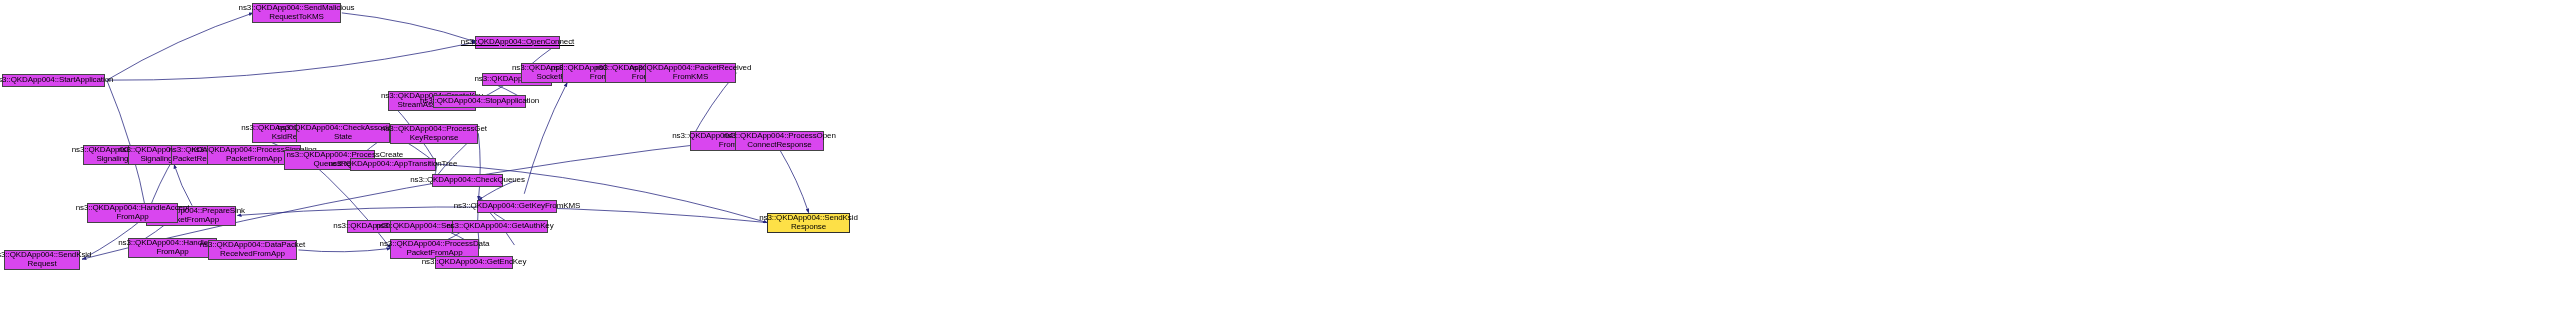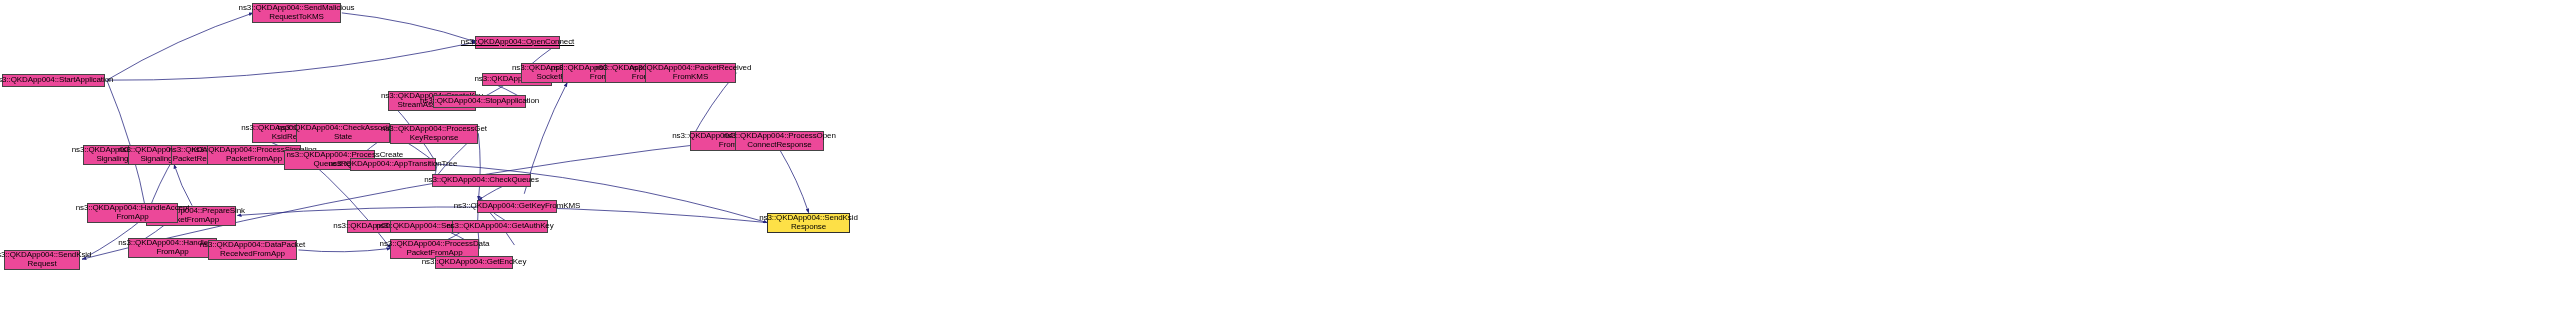--- a/index.html
+++ b/index.html
@@ -21,21 +21,21 @@
     left: 0;
     top: 0;
     width: 2576px;
     height: 319px;
     pointer-events: none;
   }
   .gnode {
     position: absolute;
     box-sizing: border-box;
     border: 0.8px solid #444444;
-    background: #ec4899;
+    background: #d946ef;
     color: #000000;
     font-size: 8px;
     line-height: 8.8px;
     letter-spacing: -0.1px;
     display: flex;
     align-items: center;
     justify-content: center;
     text-align: center;
     padding: 0.5px 1.5px;
     white-space: pre-line;
@@ -137,21 +137,21 @@
 QueuesResponse</div>
       <div class="gnode" style="left: 350px; top: 158px; width: 86px; height: 13px;">ns3::QKDApp004::AppTransitionTree</div>
       <div class="gnode" style="left: 388px; top: 91px; width: 88px; height: 19.6px;">ns3::QKDApp004::CreateKey
 StreamAssociations</div>
       <div class="gnode" style="left: 390px; top: 124px; width: 88px; height: 19.6px;">ns3::QKDApp004::ProcessGet
 KeyResponse</div>
       <div class="gnode" style="left: 347px; top: 220px; width: 79px; height: 13px;">ns3::QKDApp004::ScheduleTx</div>
       <div class="gnode" style="left: 390px; top: 220px; width: 79px; height: 13px;">ns3::QKDApp004::SendPacket</div>
       <div class="gnode" style="left: 390px; top: 239px; width: 89px; height: 19.6px;">ns3::QKDApp004::ProcessData
 PacketFromApp</div>
-      <div class="gnode" style="left: 432px; top: 174px; width: 99px; height: 13px;">ns3::QKDApp004::CheckQueues</div>
+      <div class="gnode" style="left: 432px; top: 174px; width: 71px; height: 13px;">ns3::QKDApp004::CheckQueues</div>
       <div class="gnode" style="left: 452px; top: 220px; width: 96px; height: 13px;">ns3::QKDApp004::GetAuthKey</div>
       <div class="gnode" style="left: 435px; top: 256px; width: 78px; height: 13px;">ns3::QKDApp004::GetEncKey</div>
       <div class="gnode" style="left: 477px; top: 200px; width: 80px; height: 13px;">ns3::QKDApp004::GetKeyFromKMS</div>
       <div class="gnode" style="left: 433px; top: 95px; width: 93px; height: 13px;">ns3::QKDApp004::StopApplication</div>
       <div class="gnode" style="left: 482px; top: 73px; width: 70px; height: 13px;">ns3::QKDApp004::Close</div>
       <div class="gnode" style="left: 475px; top: 36px; width: 85px; height: 13px; text-decoration: underline;">ns3::QKDApp004::OpenConnect</div>
       <div class="gnode" style="left: 252px; top: 3.1px; width: 89px; height: 19.6px;">ns3::QKDApp004::SendMalicious
 RequestToKMS</div>
       <div class="gnode" style="left: 521px; top: 63px; width: 90px; height: 19.6px;">ns3::QKDApp004::PrepareSink
 SocketFromKMS</div>

